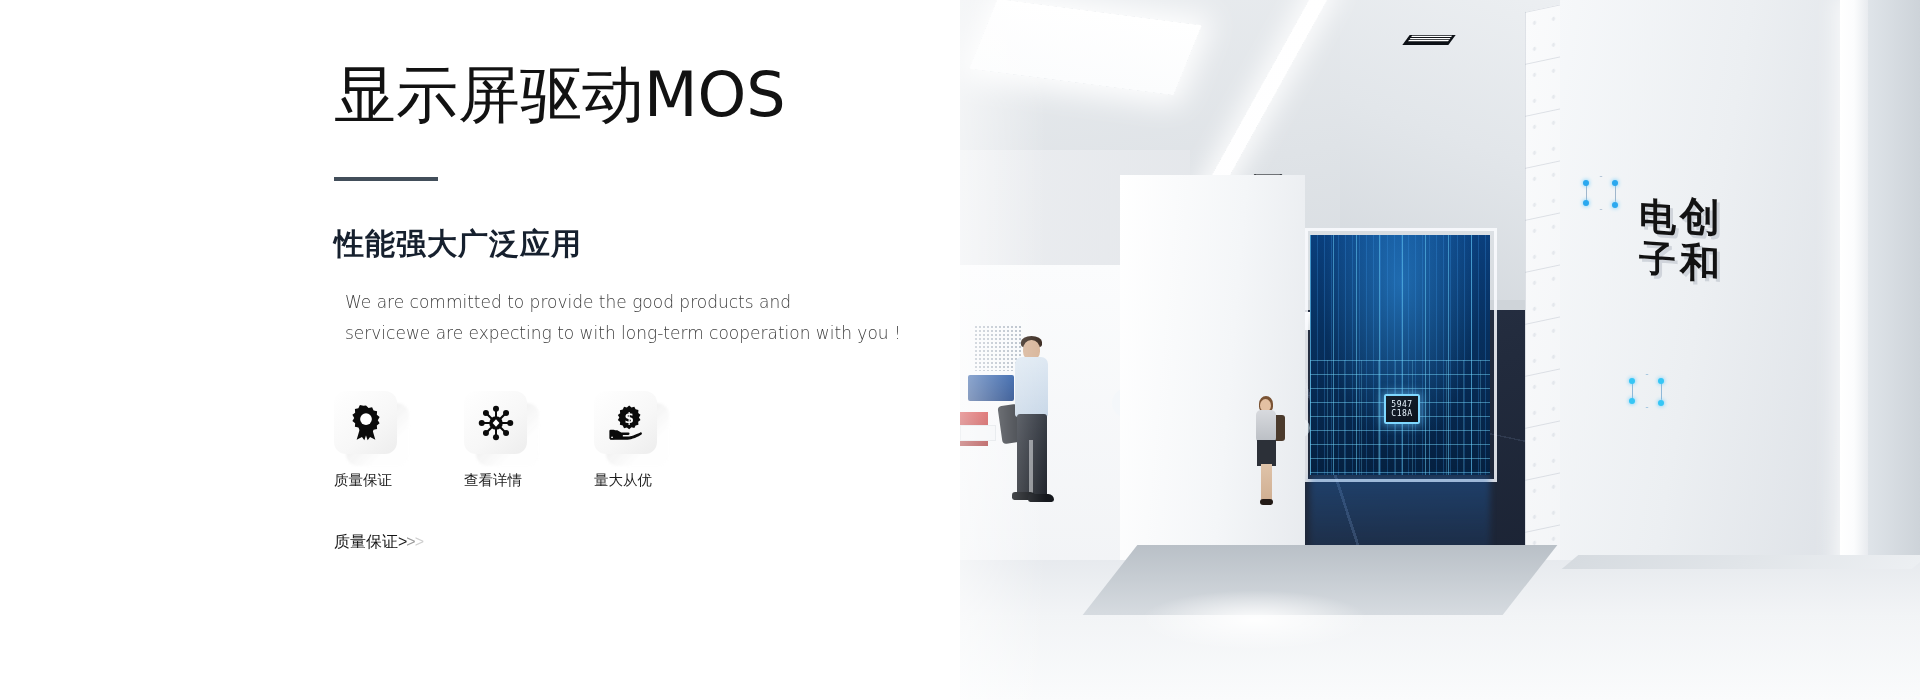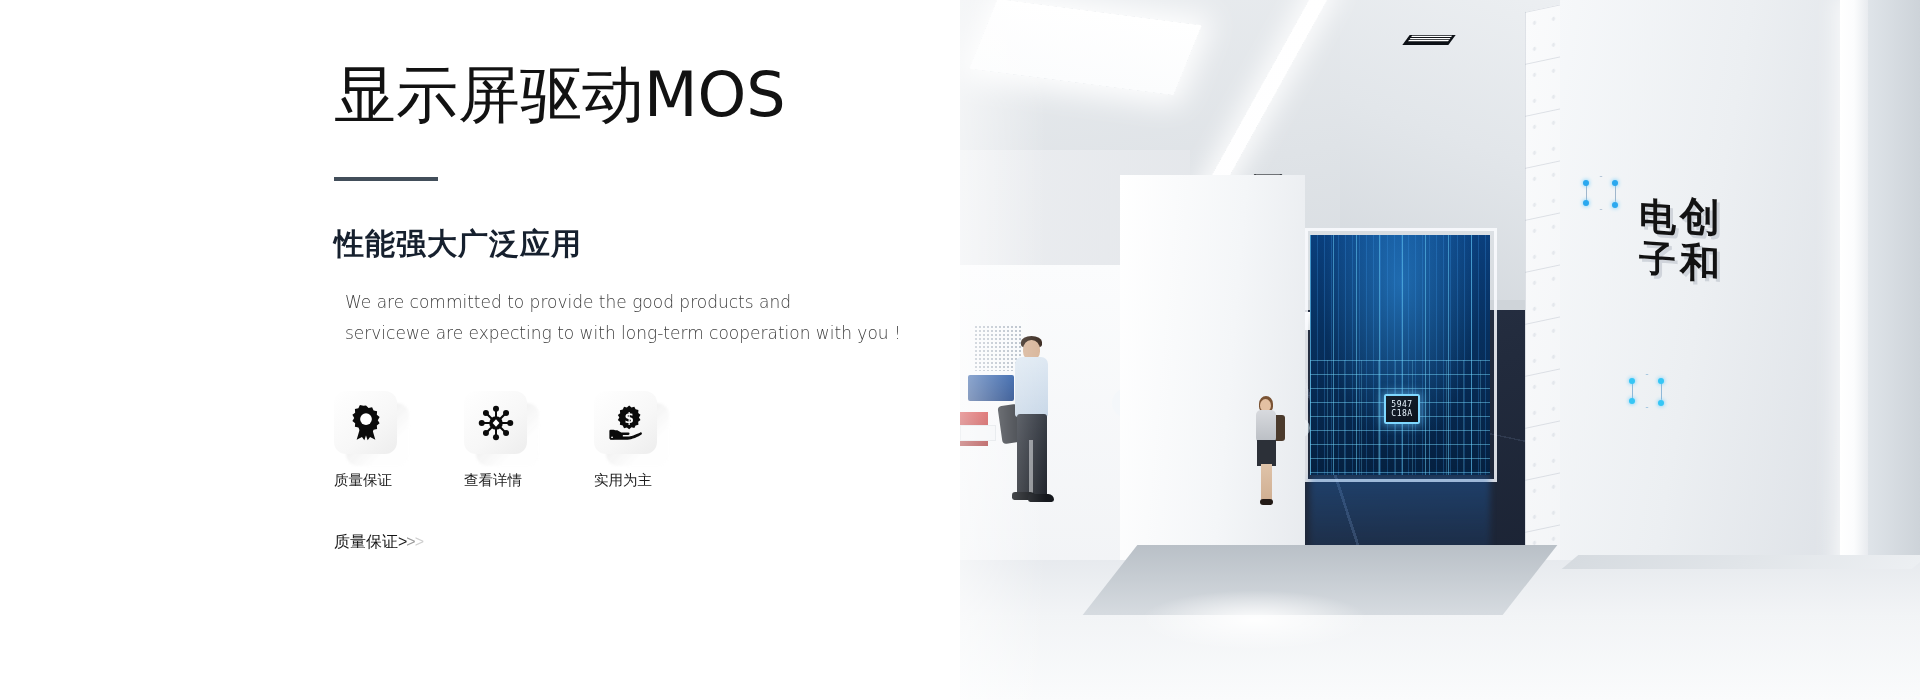--- a/index.html
+++ b/index.html
@@ -550,21 +550,21 @@
         <div class="feature">
           <div class="feature-tile">
             <svg width="38" height="38" viewBox="0 0 48 48">
               <path fill="#0b0b0b" d="M28 2l2.9 2.3 3.6-.9 1.6 3.3 3.6 1.0-.3 3.7 2.9 2.3-1.9 3.2 1.9 3.2-2.9 2.3.3 3.7-3.6 1.0-1.6 3.3-3.6-.9L28 32l-2.9-2.3-3.6.9-1.6-3.3-3.6-1.0.3-3.7-2.9-2.3 1.9-3.2-1.9-3.2 2.9-2.3-.3-3.7 3.6-1.0 1.6-3.3 3.6.9z"></path>
               <text x="28" y="24" font-size="17" font-weight="bold" fill="#ffffff" text-anchor="middle" font-family="DejaVu Sans, sans-serif">$</text>
               <path fill="#0b0b0b" d="M4 33h9l5 3h9c2 0 2 3 0 3h-7v2h8c3 0 12-4 14-5 1.6-.8 3 1.4 1.6 2.4C40 41 31 45 26 45H4z"></path>
               <rect x="3" y="32.5" width="7" height="12" rx="1.6" fill="#0b0b0b"></rect>
               <circle cx="6.4" cy="42" r="1.1" fill="#ffffff"></circle>
             </svg>
           </div>
-          <div class="feature-label">实用为主</div>
+          <div class="feature-label">量大从优</div>
         </div>
 
       </div>
 
       <a class="more-link" href="#">
         <span>质量保证</span>
           <span class="chev chev1">&gt;</span>
           <span class="chev chev2">&gt;</span>
           <span class="chev chev3">&gt;</span>
       </a>

